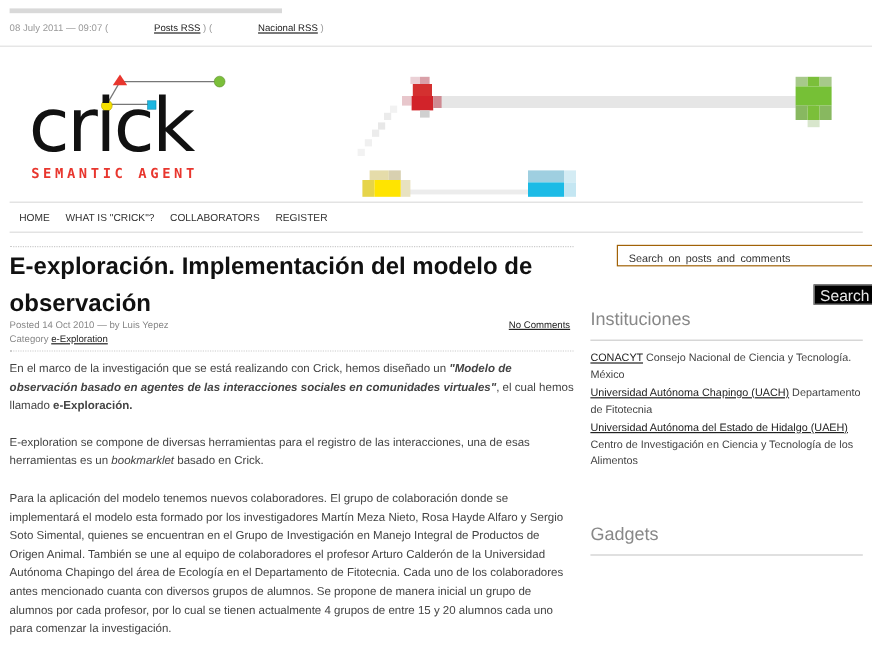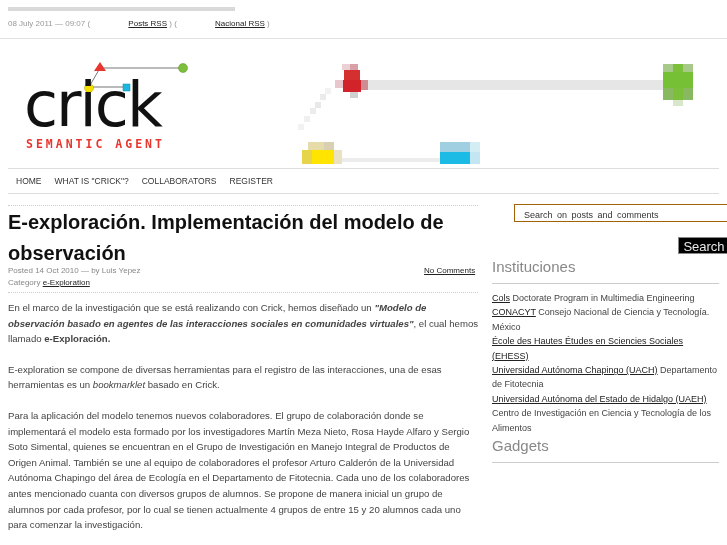--- a/index.html
+++ b/index.html
@@ -127,21 +127,19 @@
 
 </div>
 
 <div class="search-box">Search on posts and comments</div>
 <div class="search-btn">Search</div>
 
 <h3 class="widget-title" style="top:258px;">Instituciones</h3>
 <div class="widget-line" style="top:283px;"></div>
 
 <div class="inst-list">
-  <div><a href="#">Cols</a><span> Doctorate Program in Multimedia Engineering</span></div>
   <div><a href="#">CONACYT</a><span> Consejo Nacional de Ciencia y Tecnología. México</span></div>
-  <div><a href="#">École des Hautes Études en Sciencies Sociales (EHESS)</a><span></span></div>
   <div><a href="#">Universidad Autónoma Chapingo (UACH)</a><span> Departamento de Fitotecnia</span></div>
   <div><a href="#">Universidad Autónoma del Estado de Hidalgo (UAEH)</a><span> Centro de Investigación en Ciencia y Tecnología de los Alimentos</span></div>
 </div>
 
 <h3 class="widget-title" style="top:437px;">Gadgets</h3>
 <div class="widget-line" style="top:462px;"></div>
 
 </body></html>

